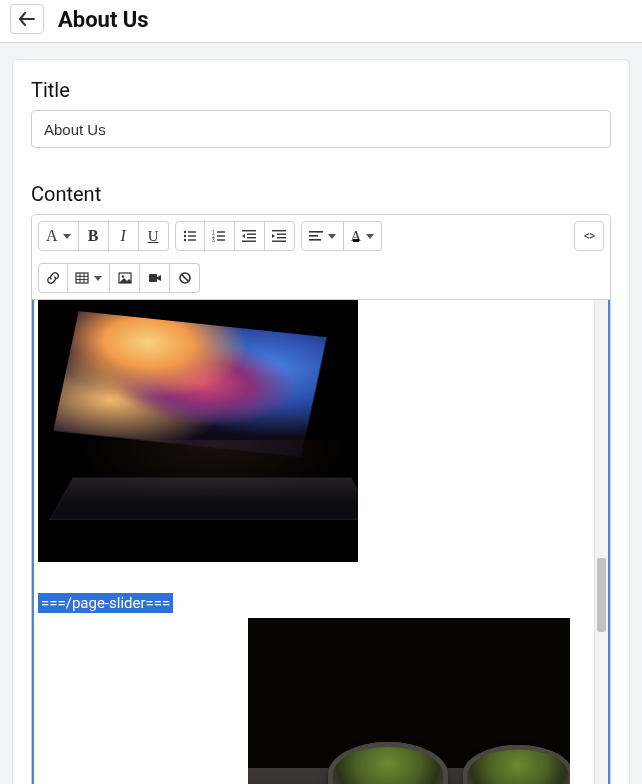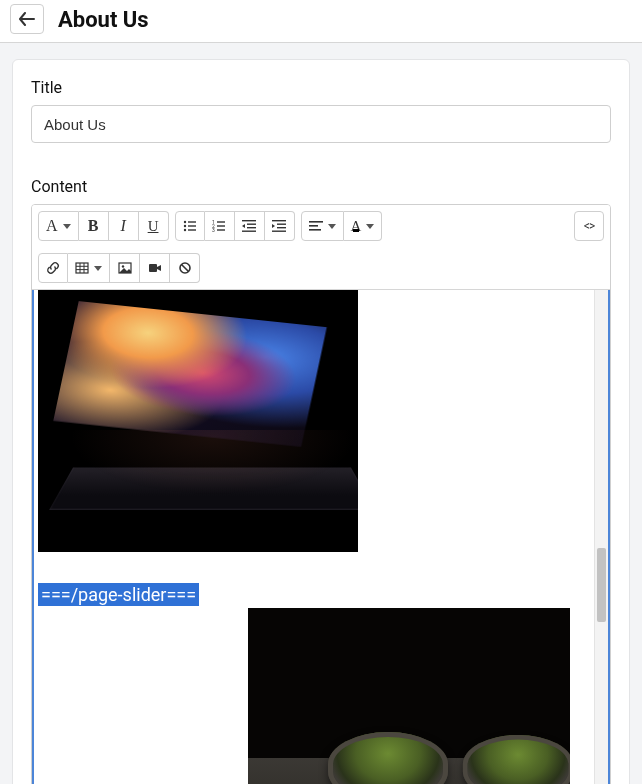--- a/index.html
+++ b/index.html
@@ -40,21 +40,21 @@
   .panel-wrap {
     padding: 16px 12px;
   }
   .panel {
     background: #fff;
     border: 1px solid #e3e4e6;
     border-radius: 6px;
     padding: 18px;
   }
   .field-label {
-    font-size: 16px;
+    font-size: 20px;
     color: #111;
     margin-bottom: 8px;
   }
   .title-input {
     width: 100%;
     height: 38px;
     border: 1px solid #cfcfcf;
     border-radius: 4px;
     padding: 0 12px;
     font-size: 15px;
@@ -171,21 +171,21 @@
     position: absolute;
     left: 20px; top: 140px; width: 310px; height: 70px;
     background: radial-gradient(ellipse at 50% 10%, rgba(220,120,90,0.12) 0%, transparent 65%);
   }
 
   .slider-tag {
     margin-top: 30px;
     display: inline-block;
     background: #2f71d6;
     color: #fff;
-    font-size: 18px;
+    font-size: 15px;
     padding: 1px 3px;
   }
 
   .second-img {
     position: absolute;
     left: 214px;
     top: 318px;
     width: 322px;
     height: 178px;
     background: #060504;

